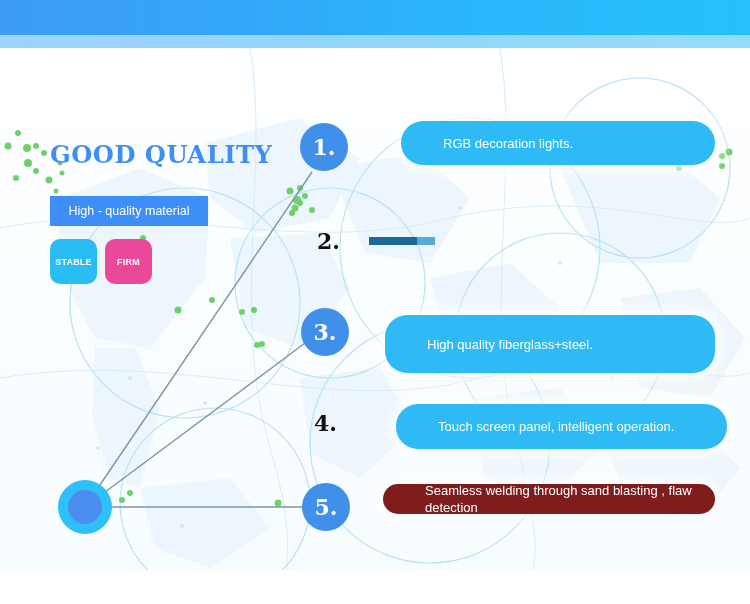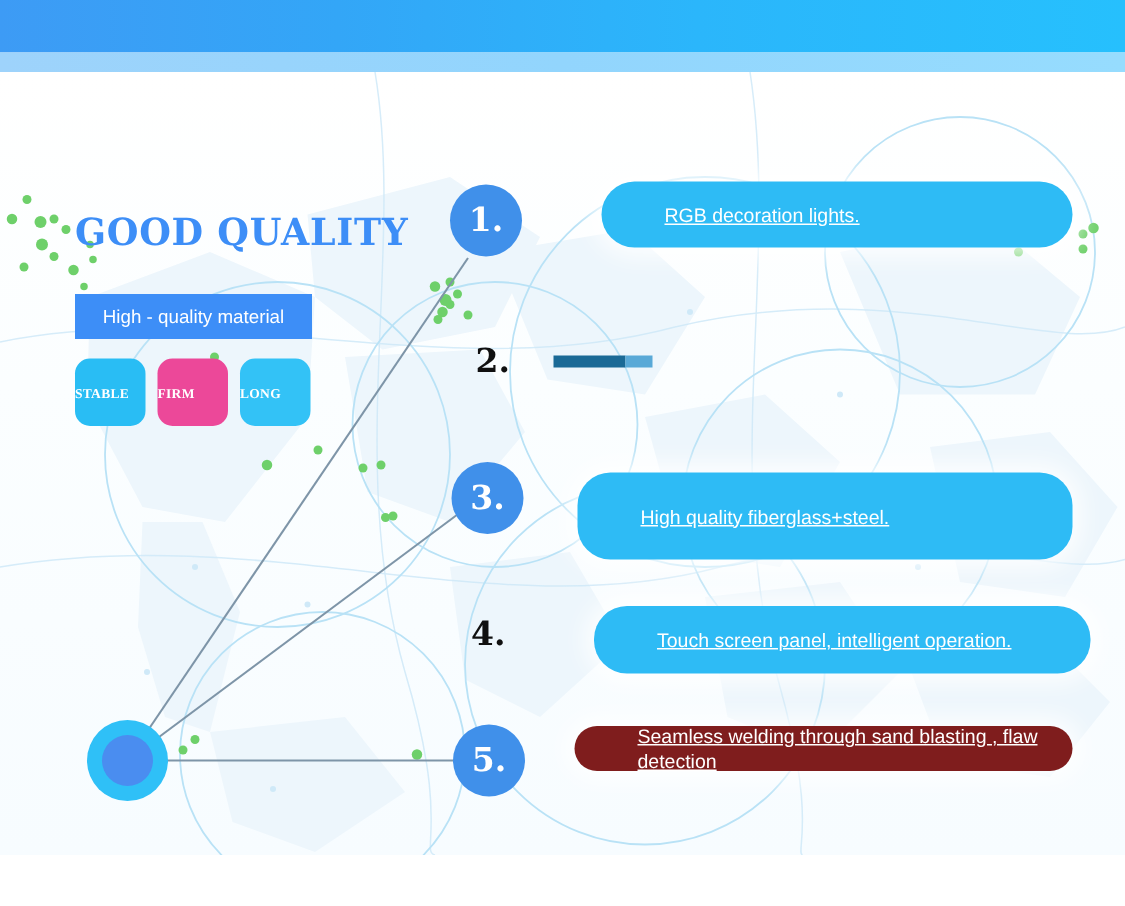--- a/index.html
+++ b/index.html
@@ -80,23 +80,23 @@
     position: absolute;
     left: 50px; top: 239px;
     display: flex;
     gap: 8px;
   }
   .badge {
     width: 47px; height: 45px;
     border-radius: 10px;
     display: flex;
     align-items: center;
-    justify-content: flex-start;
+    justify-content: center;
     color: #ffffff;
-    font-family: Liberation Serif, serif;
+    font-family: Liberation Sans, sans-serif;
     font-weight: bold;
     font-size: 9px;
     letter-spacing: 0.2px;
     text-align: center;
   }
 
   
   .hub-outer {
     position: absolute;
     left: 58px; top: 480px;
@@ -148,21 +148,20 @@
     background: #2ebbf5;
     border-radius: 22px;
     color: #ffffff;
     font-size: 13px;
     line-height: 17px;
     display: flex;
     align-items: center;
     padding: 0 18px 0 42px;
     box-sizing: border-box;
     box-shadow: 0 0 16px 6px rgba(255,255,255,0.85);
-    text-decoration: underline;
   }
   .pill span { display: block; }
 
   
   .mini-bar {
     position: absolute;
     left: 369px; top: 237px;
     width: 66px; height: 8px;
     display: flex;
   }
@@ -275,23 +274,20 @@
     <span>High - quality material</span>
   </div>
 
   <div class="badges">
     <div class="badge" style="background: rgb(41, 189, 244);">
       <span>STABLE</span>
     </div>
     <div class="badge" style="background: #ec4899;">
       <span>FIRM</span>
     </div>
-    <div class="badge" style="background: rgb(51, 194, 246);">
-      <span>LONG</span>
-    </div>
   </div>
 
   <div class="hub-outer" style="background: rgb(47, 192, 247);"></div>
   <div class="hub-inner" style="background: rgb(74, 141, 240);"></div>
 
   <div class="num-circle" style="left: 300px; top: 123px; background: rgb(64, 144, 234);">
     <span>1.</span>
   </div>
   <div class="pill" style="left: 401px; top: 121px; width: 314px; height: 44px; background: rgb(46, 187, 245);">
     <span>RGB decoration lights.</span>

